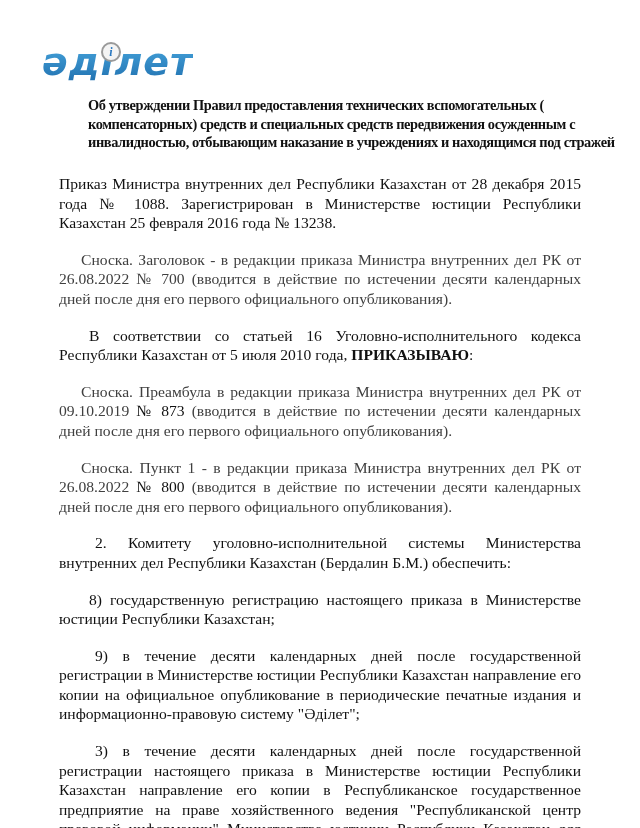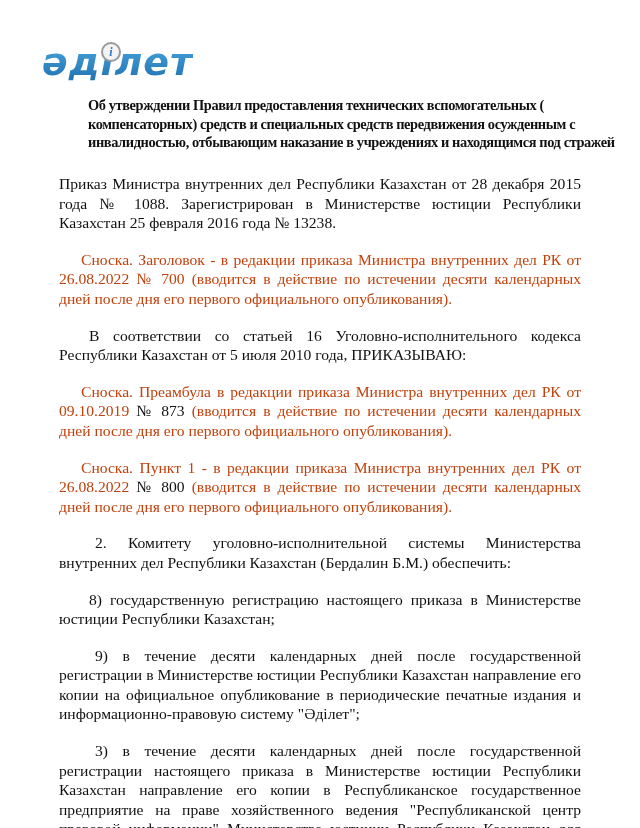--- a/index.html
+++ b/index.html
@@ -8,23 +8,23 @@
   .logo-text { font-family:"DejaVu Sans", sans-serif; font-style:italic; font-size:38px; font-weight:bold; letter-spacing:1px;
     background:linear-gradient(#4aa9e0, #1f6fae); -webkit-background-clip:text; background-clip:text; color:transparent; line-height:44px; }
   .logo-i { position:absolute; left:59px; top:2px; width:16px; height:16px; border-radius:50%; border:2px solid #9a9a9a; background:#f4f4f4;
     font-family:"Liberation Serif", serif; font-style:italic; font-weight:bold; font-size:12px; color:#2a78c0; text-align:center; line-height:16px; }
   .title { position:absolute; left:42px; top:96px; width:560px; font-weight:bold; font-size:14.4px; line-height:18.6px; letter-spacing:-0.4px;margin-left:46px; }
   .content { position:absolute; left:42px; top:157px; width:556px; font-size:15.6px; line-height:19.6px; }
   .content p { margin:17px; text-align:justify; }
   .ind { text-indent:22px; }
   .ind2 { text-indent:30px; }
   .ind3 { text-indent:36px; }
-  .red { color:#c2410c; }
+  .red { color:#404040; }
   .black { color:#111; }
-  b { font-weight:normal; }
+  b { font-weight:bold; }
 </style>
 </head>
 <body>
 
 <div class="logo">
   <span class="logo-text">әділет</span>
   <span class="logo-i">i</span>
 </div>
 
 <div class="title">Об утверждении Правил предоставления технических вспомогательных ( компенсаторных) средств и специальных средств передвижения осужденным с инвалидностью, отбывающим наказание в учреждениях и находящимся под стражей</div>

